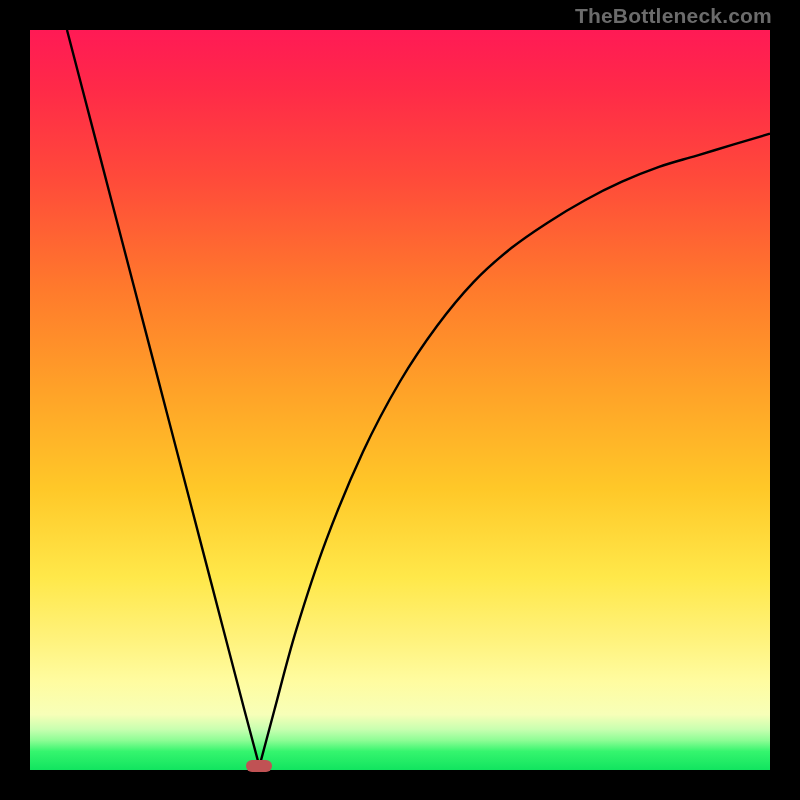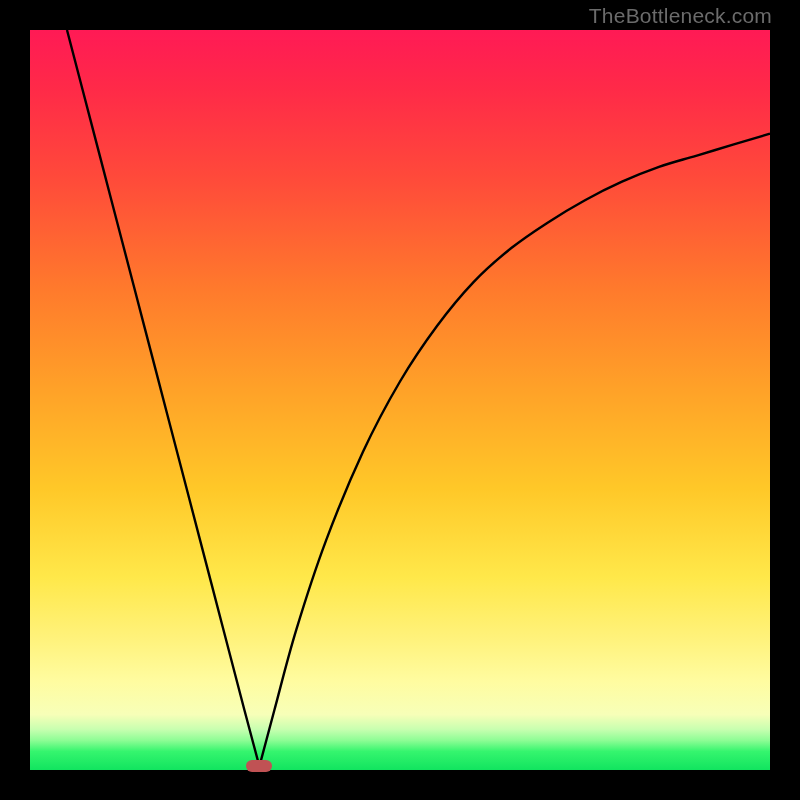--- a/index.html
+++ b/index.html
@@ -43,21 +43,21 @@
       #35f56e 97.5%,
       #11e45f 100%
     );
   }
   .watermark {
     position: absolute;
     top: 4px;
     right: 28px;
     color: #6b6b6b;
     font-size: 21px;
-    font-weight: 400;
+    font-weight: 700;
     letter-spacing: 0.2px;
     user-select: none;
   }
   .curve-svg {
     position: absolute;
     top: 30px;
     left: 30px;
     width: 740px;
     height: 740px;
     overflow: visible;

